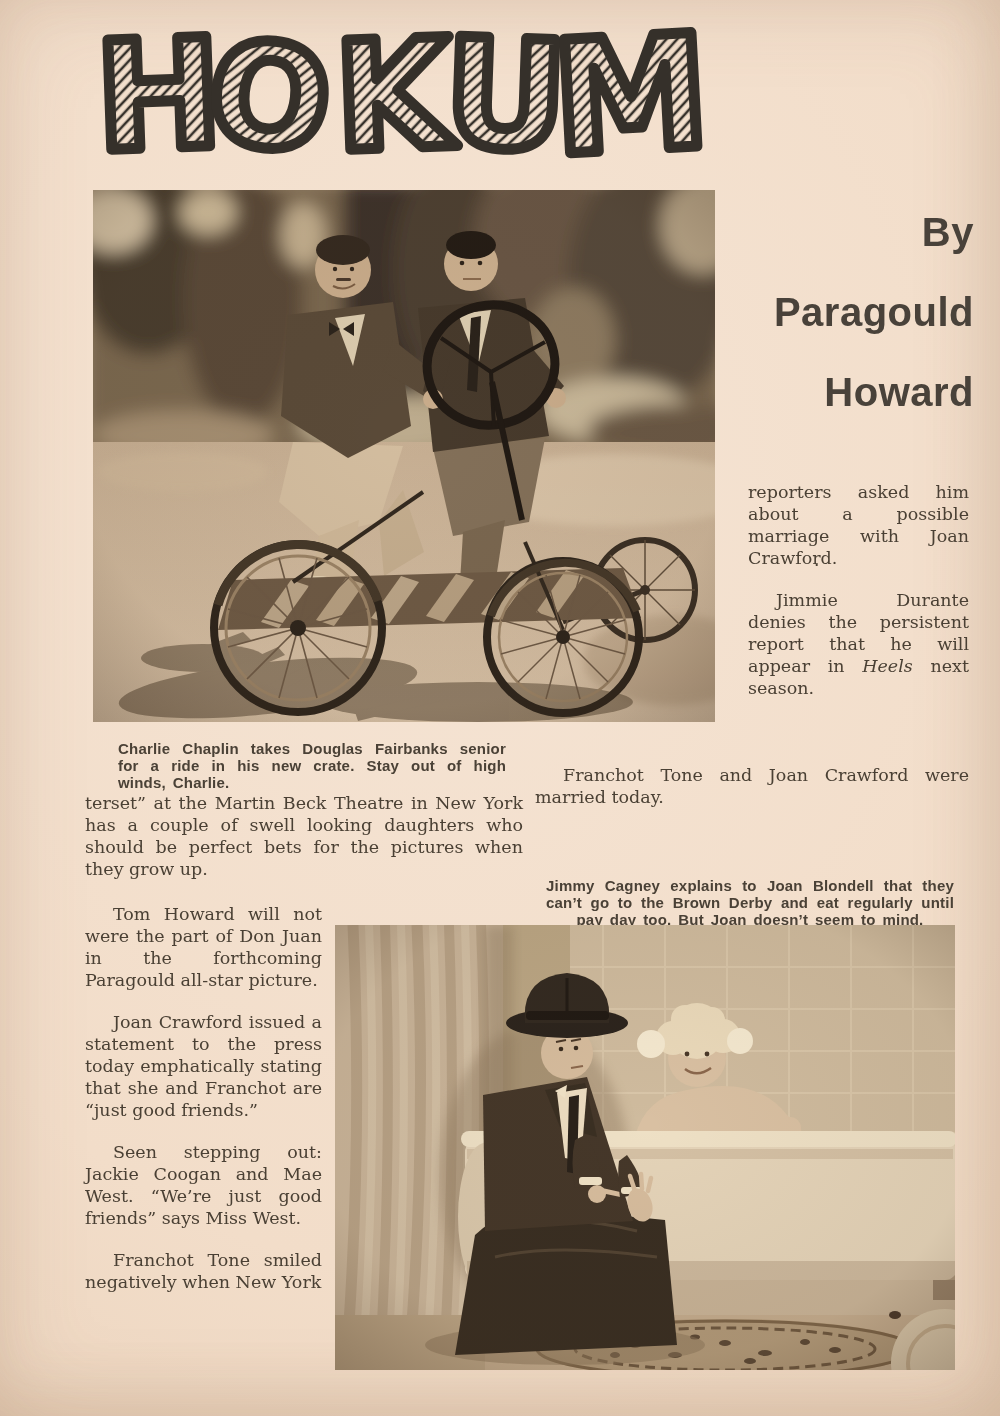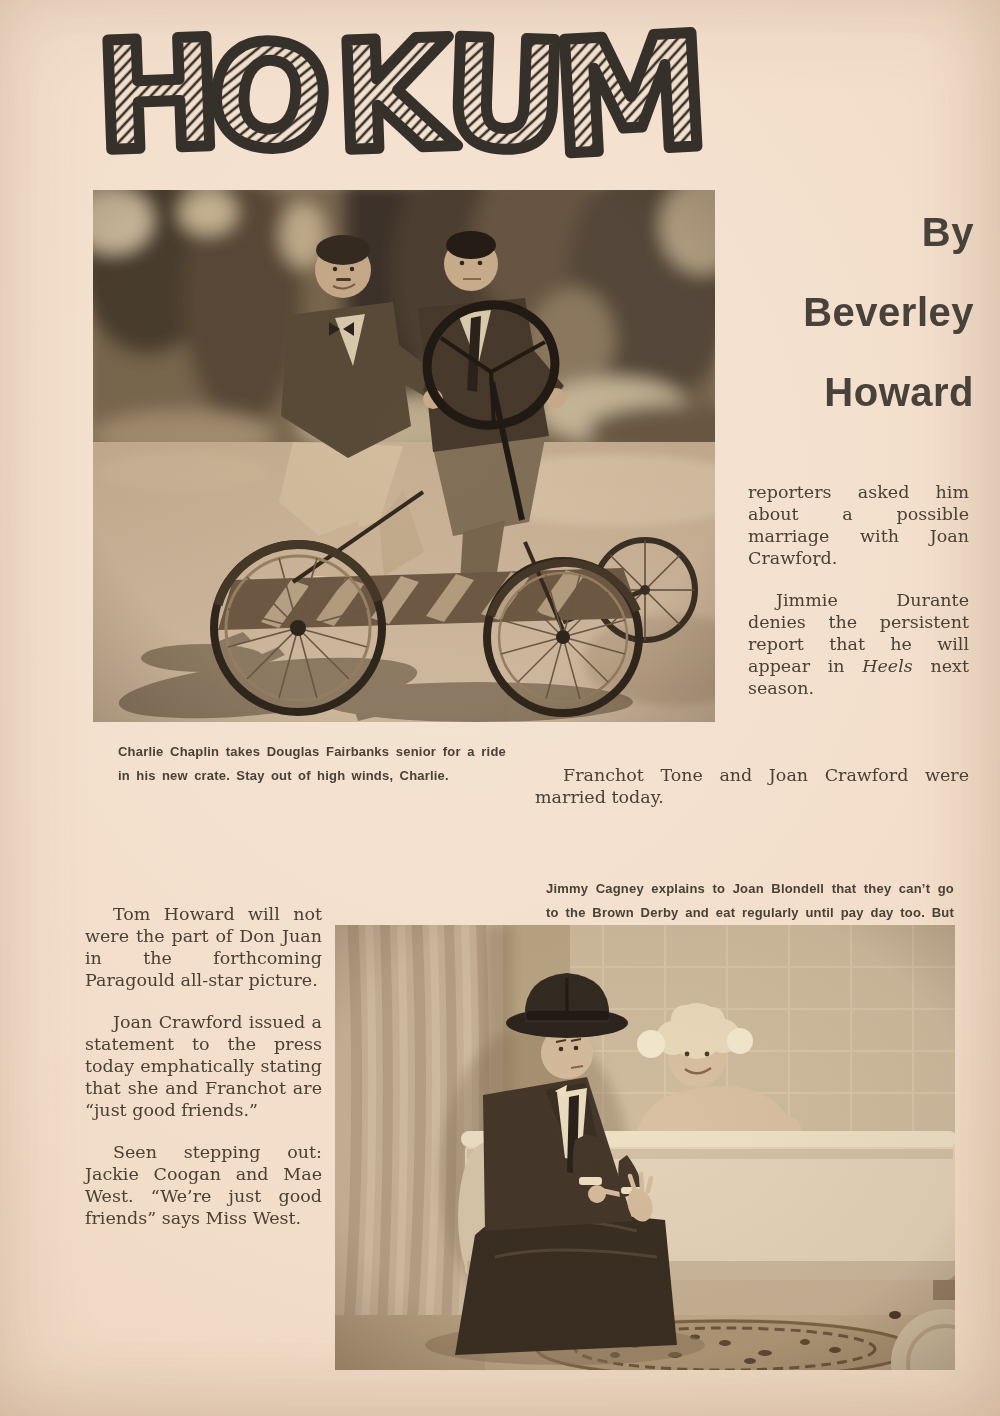--- a/index.html
+++ b/index.html
@@ -18,21 +18,21 @@
   
   .serif { font-size:17.5px; line-height:22px; text-align:justify; color:#4a4034; }
   .serif p { margin:0; }
   .serif p.ind { text-indent:1.6em; }
   .serif p + p { margin-top:20px; }
   .em { font-style:italic; }
 
   
   .caption {
     font-family:"Liberation Sans", sans-serif; font-weight:bold;
-    font-size:13px; line-height:24px; letter-spacing:.2px;
+    font-size:15px; line-height:17px; letter-spacing:.2px;
     color:#4a4136; text-align:justify; word-spacing:2.5px;
   }
   .caption.center-last { text-align-last:center; }
 
   
   .byline {
     font-family:"Liberation Sans", sans-serif; font-weight:bold;
     font-size:40px; line-height:80px; letter-spacing:.5px;
     color:#49423a; text-align:right;
   }
@@ -228,41 +228,45 @@
       </g>
 
       <rect width="622" height="532" fill="url(#vig1)"></rect>
     </svg>
   </figure>
 
   <figcaption class="abs caption" style="left:118px; top:740px; width:388px;">Charlie Chaplin takes Douglas Fairbanks senior for a ride in his new crate.  Stay out of high winds, Charlie.</figcaption>
 
   <div class="abs byline" style="left:742px; top:192px; width:232px;">
     <div>By</div>
-    <div>Beverley</div>
+    <div>Paragould</div>
     <div>Howard</div>
   </div>
 
   <div class="abs serif" style="left:748px; top:481px; width:221px;">
     <p>reporters asked him about a possible marriage with Joan Crawford.</p>
     <p class="ind"><span>Jimmie Durante denies the persistent report that he will appear in </span><span class="em">Heels</span><span> next season.</span></p>
   </div>
   <span class="abs stray" style="left:814px; top:550px;">.</span>
 
   <div class="abs serif" style="left:535px; top:764px; width:434px;">
     <p class="ind">Franchot Tone and Joan Crawford were married today.</p>
   </div>
 
   <figcaption class="abs caption center-last" style="left:546px; top:841px; width:408px;margin-top:36px;">Jimmy Cagney explains to Joan Blondell that they can’t go to the Brown Derby and eat regularly until pay day too.  But Joan doesn’t seem to mind.</figcaption>
 
+  <div class="abs serif" style="left:85px; top:792px; width:438px;">
+    <p>terset” at the Martin Beck Theatre in New York has a couple of swell looking daughters who should be perfect bets for the pictures when they grow up.</p>
+  </div>
 
   <div class="abs serif" style="left:85px; top:903px; width:237px;">
     <p class="ind">Tom Howard will not were the part of Don Juan in the forthcoming Paragould all-star picture.</p>
     <p class="ind">Joan Crawford issued a statement to the press today emphatically stating that she and Franchot are “just good friends.”</p>
     <p class="ind">Seen stepping out: Jackie Coogan and Mae West. “We’re just good friends” says Miss West.</p>
+    <p class="ind">Franchot Tone smiled negatively when New York</p>
   </div>
 
   <figure class="photo" style="left:335px; top:925px; width:620px; height:445px; margin:0;">
     <svg viewBox="0 0 620 445" preserveAspectRatio="none">
       <defs>
         <filter id="blur6" x="-30%" y="-30%" width="160%" height="160%">
             <feGaussianBlur stdDeviation="6"></feGaussianBlur>
           </filter>
         <radialGradient id="vig2" cx="50%" cy="45%" r="75%">
           <stop offset="0" stop-color="rgba(40,25,10,0)"></stop>

